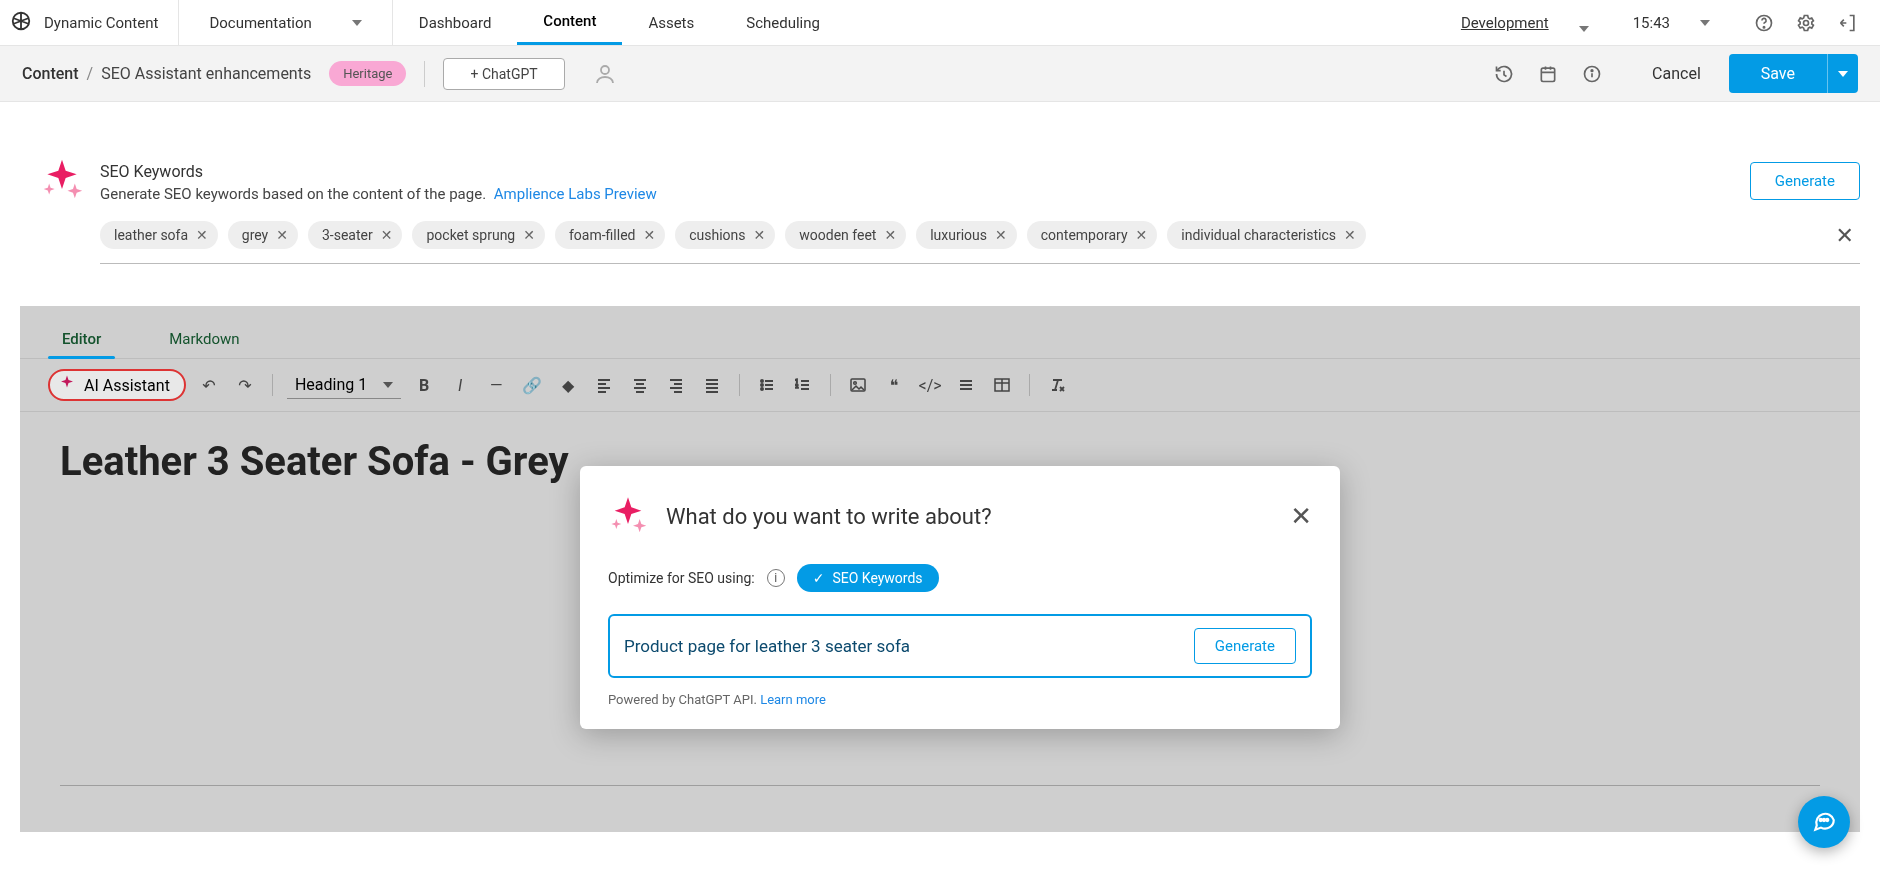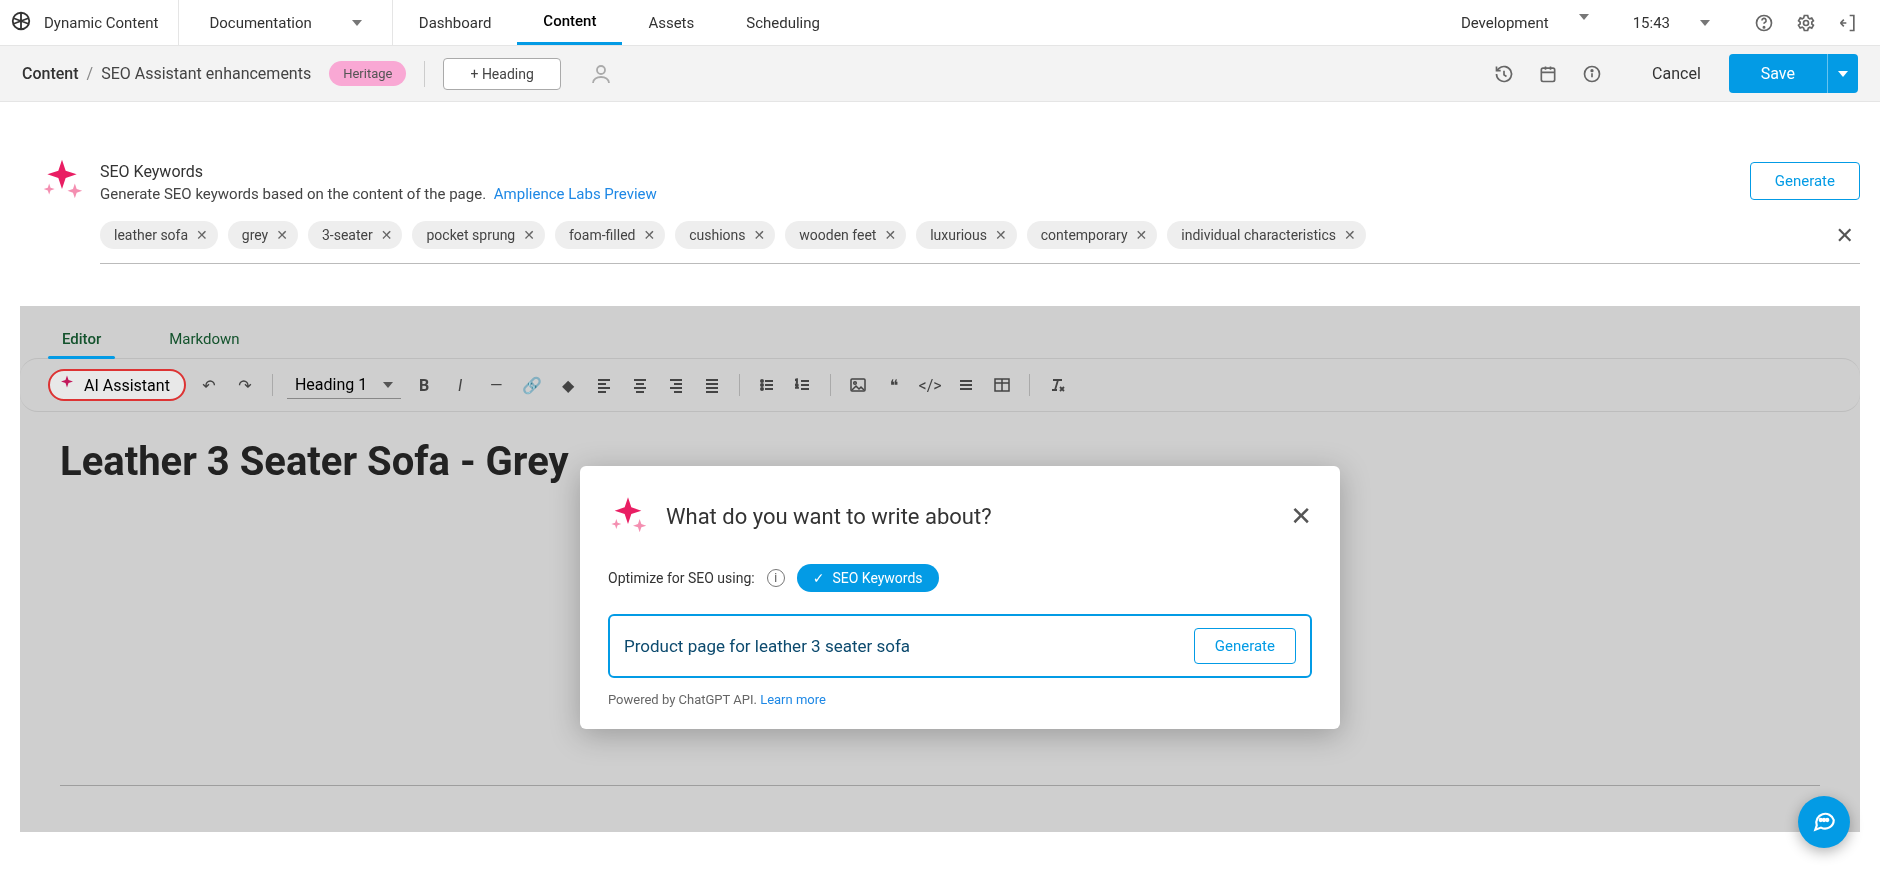--- a/index.html
+++ b/index.html
@@ -9,21 +9,21 @@
   .topbar { height: 46px; background: #fff; border-bottom: 1px solid #e5e5e5; display: flex; align-items: center; font-size: 15px; color: #333; }
   .brand { display: flex; align-items: center; padding: 0 20px 0 10px; height: 100%; border-right: 1px solid #e5e5e5; }
   .brand svg { width: 22px; height: 22px; }
   .brand-name { margin-left: 12px; color: #333; }
   .doc { display: flex; align-items: center; padding: 0 30px; height: 100%; border-right: 1px solid #e5e5e5; cursor: pointer; }
   .doc .chev { margin-left: 40px; }
   .navtabs { display: flex; height: 100%; }
   .navtab { padding: 0 26px; display: flex; align-items: center; height: 100%; cursor: pointer; color: #333; }
   .navtab.active { border-bottom: 3px solid #039be5; color: #000; font-weight: 500; }
   .topbar-spacer { flex: 1; }
-  .env { display: flex; align-items: flex-start; padding: 0 22px; cursor: pointer; }
+  .env { display: flex; align-items: flex-end; padding: 0 22px; cursor: pointer; text-decoration: underline; }
   .env .chev { margin-left: 30px; }
   .time { padding: 0 22px; display: flex; align-items: center; cursor: pointer; }
   .time .chev { margin-left: 30px; }
   .topicons { display: flex; align-items: center; gap: 22px; padding: 0 22px; }
   .icon-btn { width: 20px; height: 20px; color: #666; cursor: pointer; display: flex; align-items: center; justify-content: center; }
   .chev { display: inline-block; width: 0; height: 0; border-left: 5px solid transparent; border-right: 5px solid transparent; border-top: 6px solid #777; }
 
   
   .subbar { height: 56px; background: #f3f3f3; border-bottom: 1px solid #e5e5e5; display: flex; align-items: center; padding: 0 22px; font-size: 16px; }
   .crumb1 { color: #333; font-weight: 500; }
@@ -56,21 +56,21 @@
   .tag .x { cursor: pointer; color: #666; font-size: 14px; line-height: 1; }
   .tags-clear { margin-left: auto; cursor: pointer; color: #555; font-size: 22px; padding: 0 6px; }
   .tag-underline { height: 1px; background: #bbb; margin-top: 14px; }
 
   
   .editor-wrap { margin: 42px 0 0 0; background: #cfcfcf; padding: 0; position: relative; }
   .editor-bar-tabs { display: flex; align-items: flex-end; padding: 14px 28px 0 28px; gap: 40px; font-size: 15px; }
   .etab { padding: 10px 14px; color: #14532d; cursor: pointer; position: relative; }
   .etab.active { font-weight: 500; }
   .etab.active::after { content: ""; position: absolute; left: 0; right: 0; bottom: -1px; height: 3px; background: #039be5; border-radius: 2px; }
-  .toolbar { display: flex; align-items: center; gap: 10px; padding: 10px 28px; border-top: 1px solid #bdbdbd; border-bottom: 1px solid #bdbdbd; border-radius: 18px; }
+  .toolbar { display: flex; align-items: center; gap: 10px; padding: 10px 28px; border-top: 1px solid #bdbdbd; border-bottom: 1px solid #bdbdbd; }
   .ai-pill { display: flex; align-items: center; gap: 8px; border: 2px solid #d33; border-radius: 999px; padding: 3px 14px 3px 8px; background: #e8e8e8; cursor: pointer; }
   .ai-pill .spark { color: #c2185b; }
   .tb-sep { width: 1px; height: 22px; background: #aaa; margin: 0 4px; }
   .tb-btn { width: 26px; height: 26px; display: flex; align-items: center; justify-content: center; color: #444; cursor: pointer; font-size: 16px; }
   .heading-sel { display: flex; align-items: center; gap: 16px; padding: 4px 8px; border-bottom: 1px solid #888; cursor: pointer; }
   .heading-sel .chev { border-top-color: #555; }
   .editor-canvas { background: #cfcfcf; padding: 26px 40px 26px 40px; min-height: 420px; }
   .doc-h1 { font-size: 40px; font-weight: 700; color: #222; }
   .doc-hr { border: none; border-top: 1px solid #9e9e9e; margin-top: 300px; }
 
@@ -153,21 +153,21 @@
       </span>
   </div>
 </div>
 
 <div class="subbar">
   <span class="crumb1">Content</span>
   <span class="crumb-sep">/</span>
   <span class="crumb2">SEO Assistant enhancements</span>
   <span class="chip-static">Heritage</span>
   <span class="vline"></span>
-  <button class="status-btn">+ Heading</button>
+  <button class="status-btn">+ ChatGPT</button>
   <span class="avatar-placeholder">
     <svg viewBox="0 0 24 24" width="24" height="24" fill="none" stroke="currentColor" stroke-width="1.8">
         <circle cx="12" cy="8" r="4"></circle>
         <path d="M4 21c0-4 4-6 8-6s8 2 8 6"></path>
       </svg>
   </span>
   <div class="subbar-spacer"></div>
   <div class="sub-icons">
     <span class="icon-btn">
         <svg viewBox="0 0 24 24" width="20" height="20" fill="none" stroke="currentColor" stroke-width="2">

